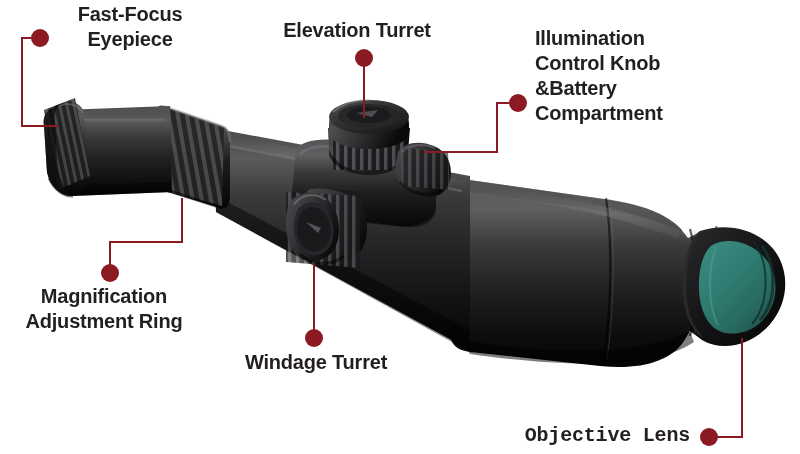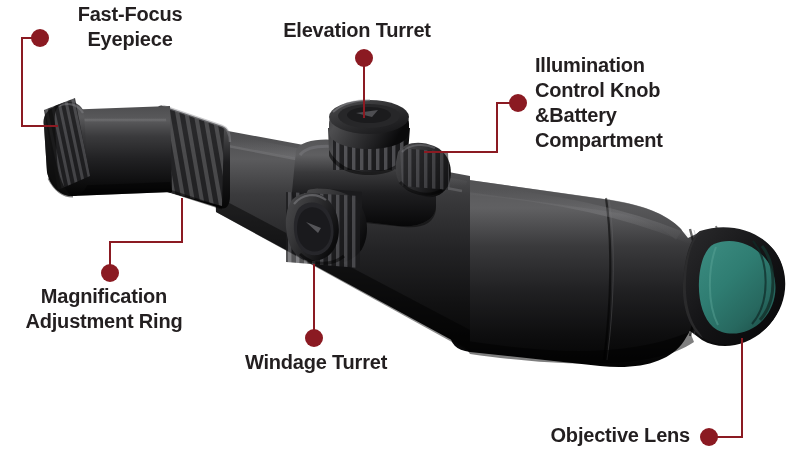--- a/index.html
+++ b/index.html
@@ -27,26 +27,26 @@
     font-family: "Liberation Sans", sans-serif;
     font-weight: bold;
     font-size: 20px;
     line-height: 25px;
     color: #231f20;
     white-space: pre-line;
     letter-spacing: -0.2px;
   }
   .lbl-center { text-align: center; }
   .lbl-left   { text-align: left; }
-  .lbl-right  { text-align: right; }
+  .lbl-right  { text-align: right; font-family: Liberation Mono, monospace; }
 
   
   #label-fast-focus        { left: 30px;  top: 2px;   width: 200px; }
   #label-elevation         { left: 252px; top: 18px;  width: 210px; }
-  #label-illumination      { left: 535px; top: 53px;  width: 250px; }
+  #label-illumination      { left: 535px; top: 26px;  width: 250px; }
   #label-magnification     { left: 4px;   top: 284px; width: 200px; }
   #label-windage           { left: 206px; top: 350px; width: 220px; }
   #label-objective         { left: 470px; top: 423px; width: 220px; }
 </style>
 </head>
 <body>
 
 <div id="stage">
 
   <svg id="diagram-svg" viewBox="0 0 800 454">

